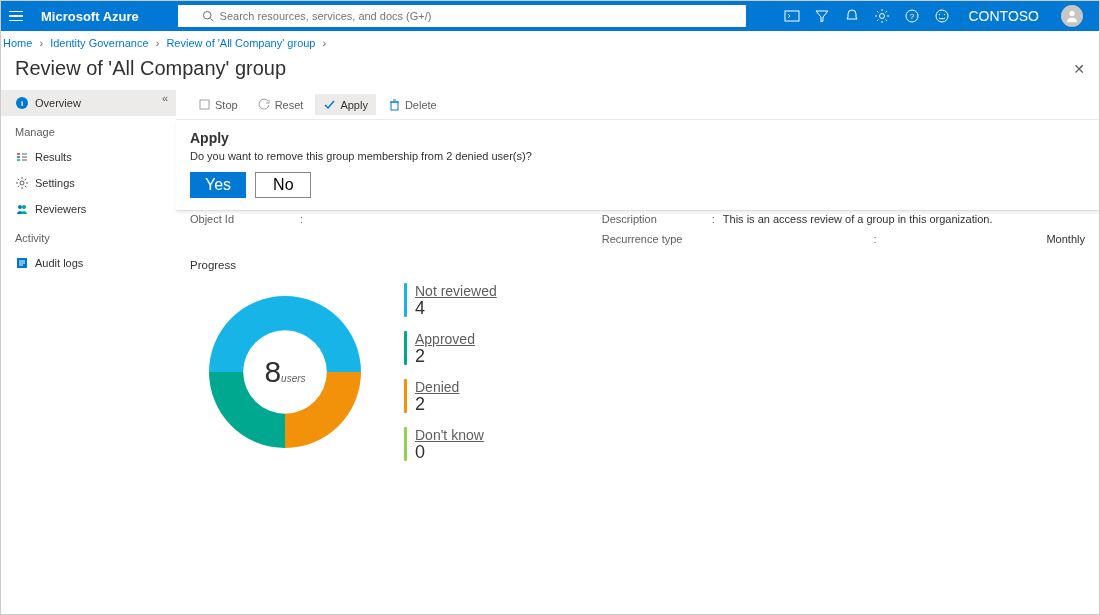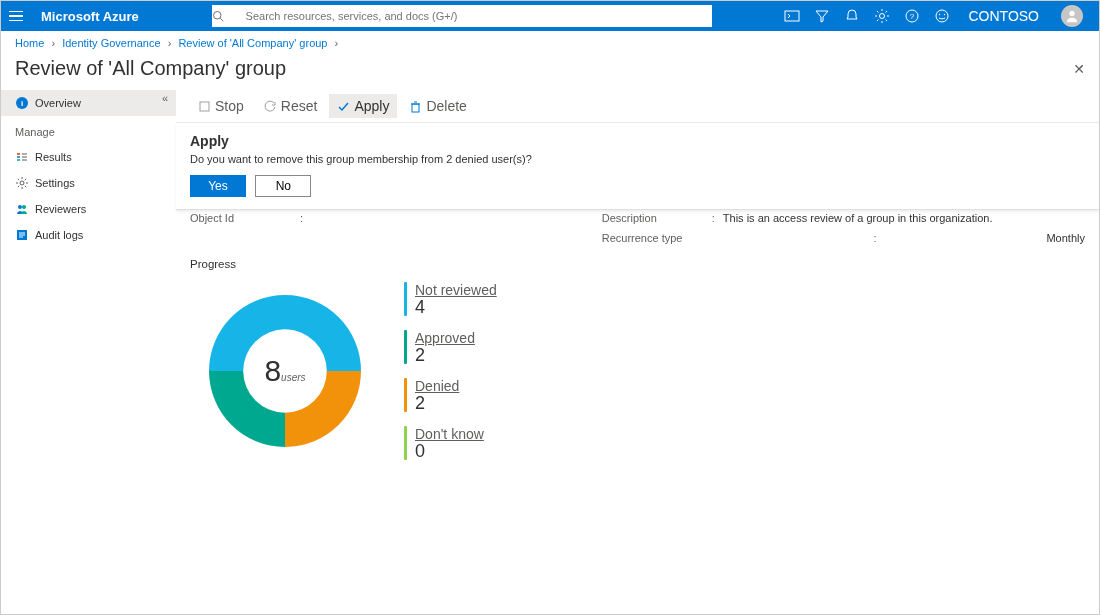--- a/index.html
+++ b/index.html
@@ -4,30 +4,30 @@
 <style>
   * { box-sizing: border-box; margin: 0; padding: 0; }
   body { font-family: "Segoe UI", Arial, sans-serif; font-size: 12px; color: #323130; background: #fff; width: 1100px; height: 615px; overflow: hidden; border: 1px solid #ccc; }
   
   
   .topbar { height: 30px; background: #0078d4; display: flex; align-items: center; color: #fff; padding: 0 8px; }
   .hamburger { width: 20px; height: 20px; display: flex; flex-direction: column; justify-content: center; gap: 3px; cursor: pointer; }
   .hamburger div { height: 1.5px; background: #fff; width: 14px; }
   .brand { font-size: 13px; font-weight: 600; margin-left: 12px; }
   .search-wrap { flex: 1; display: flex; justify-content: center; }
-  .search { width: 500px; height: 22px; background: #fff; display: flex; align-items: center; padding: 0 0; gap: 16px; }
+  .search { width: 568px; height: 22px; background: #fff; display: flex; align-items: center; padding: 0 24px; }
   .search svg { width: 12px; height: 12px; }
   .search input { border: none; outline: none; flex: 1; font-size: 11px; margin-left: 6px; color: #605e5c; }
   .topbar-icons { display: flex; align-items: center; gap: 14px; margin-right: 8px; }
   .topbar-icons .ticon { width: 16px; height: 16px; cursor: pointer; display: flex; align-items: center; justify-content: center; }
   .org { font-size: 14px; margin-left: 4px; }
   .avatar { width: 22px; height: 22px; border-radius: 50%; background: #c8c6c4; margin-left: 8px; display:flex; align-items:center; justify-content:center;}
   
   
-  .breadcrumb { padding: 6px 14px; font-size: 11px; }
+  .breadcrumb { padding: 6px 2px; font-size: 11px; }
   .breadcrumb a { color: #0078d4; text-decoration: none; cursor: pointer; }
   .breadcrumb .sep { color: #605e5c; margin: 0 4px; }
   
   
   .page-title-row { display: flex; align-items: center; padding: 2px 14px 10px; }
   .page-title { font-size: 20px; font-weight: 400; flex: 1; }
   .close-x { font-size: 14px; cursor: pointer; color: #605e5c; }
   
   
   .main { display: flex; height: calc(100% - 78px); }
@@ -35,30 +35,30 @@
   
   .sidebar { width: 175px; border-right: none; position: relative; }
   .collapse-chevron { position: absolute; top: 2px; right: 8px; color: #605e5c; font-size: 11px; cursor: pointer; }
   .side-item, .side-header { padding: 6px 14px; font-size: 11px; display: flex; align-items: center; gap: 6px; cursor: pointer; }
   .side-item.active { background: #edebe9; }
   .side-header { color: #605e5c; cursor: default; padding-top: 10px; }
   .side-icon { width: 14px; height: 14px; display: flex; align-items: center; justify-content: center; }
   
   
   .content { flex: 1; padding: 0; position: relative; }
-  .toolbar { display: flex; align-items: center; gap: 4px; padding: 4px 14px; border-bottom: 1px solid #edebe9; font-size: 14px; }
+  .toolbar { display: flex; align-items: center; gap: 4px; padding: 4px 14px; border-bottom: 1px solid #edebe9; font-size: 11px; }
   .tbtn { display: flex; align-items: center; gap: 4px; padding: 4px 8px; cursor: pointer; color: #605e5c; }
   .tbtn.active { background: #edebe9; color: #323130; }
   .tbtn svg, .tbtn .ticon-box { width: 13px; height: 13px; }
   
   
   .confirm { padding: 10px 14px 12px; border-bottom: 1px solid #e1dfdd; box-shadow: 0 2px 3px rgba(0,0,0,0.07);}
   .confirm h3 { font-size: 14px; font-weight: 600; margin-bottom: 4px; }
   .confirm p { font-size: 11px; color: #323130; margin-bottom: 10px; }
-  .confirm-btns button { font-size: 12px; padding: 3px 0; width: 56px; border: 1px solid #8a8886; background: #fff; cursor: pointer; margin-right: 6px; }
+  .confirm-btns button { font-size: 16px; padding: 3px 0; width: 56px; border: 1px solid #8a8886; background: #fff; cursor: pointer; margin-right: 6px; }
   .confirm-btns button.primary { background: #0078d4; color: #fff; border-color: #0078d4; }
   
   
   .details { display: flex; padding: 2px 14px 8px; font-size: 11px; color: #605e5c; gap: 40px; }
   .details .col { flex: 1; display: flex; }
   .details .label { width: 110px; color: #605e5c; }
   .details .colon { margin-right: 8px; }
   .details .val { color: #323130; }
   
   
@@ -197,20 +197,21 @@
       <span class="side-icon">
           <svg viewBox="0 0 14 14">
             <circle cx="5" cy="5" r="2" fill="#0078d4"></circle>
             <circle cx="9" cy="5" r="2" fill="#00a88f"></circle>
             <path d="M2 12c0-2 2-3 3-3s3 1 3 3" fill="#0078d4"></path>
             <path d="M6 12c0-2 2-3 3-3s3 1 3 3" fill="#00a88f"></path>
           </svg>
         </span>
       <span>Reviewers</span>
     </div>
+    <div class="side-header">Activity</div>
     <div class="side-item">
       <span class="side-icon">
           <svg viewBox="0 0 14 14">
             <rect x="2" y="2" width="10" height="10" fill="#0078d4"></rect>
             <line x1="4" y1="5" x2="10" y2="5" stroke="#fff"></line>
             <line x1="4" y1="7" x2="10" y2="7" stroke="#fff"></line>
             <line x1="4" y1="9" x2="8" y2="9" stroke="#fff"></line>
           </svg>
         </span>
       <span>Audit logs</span>

